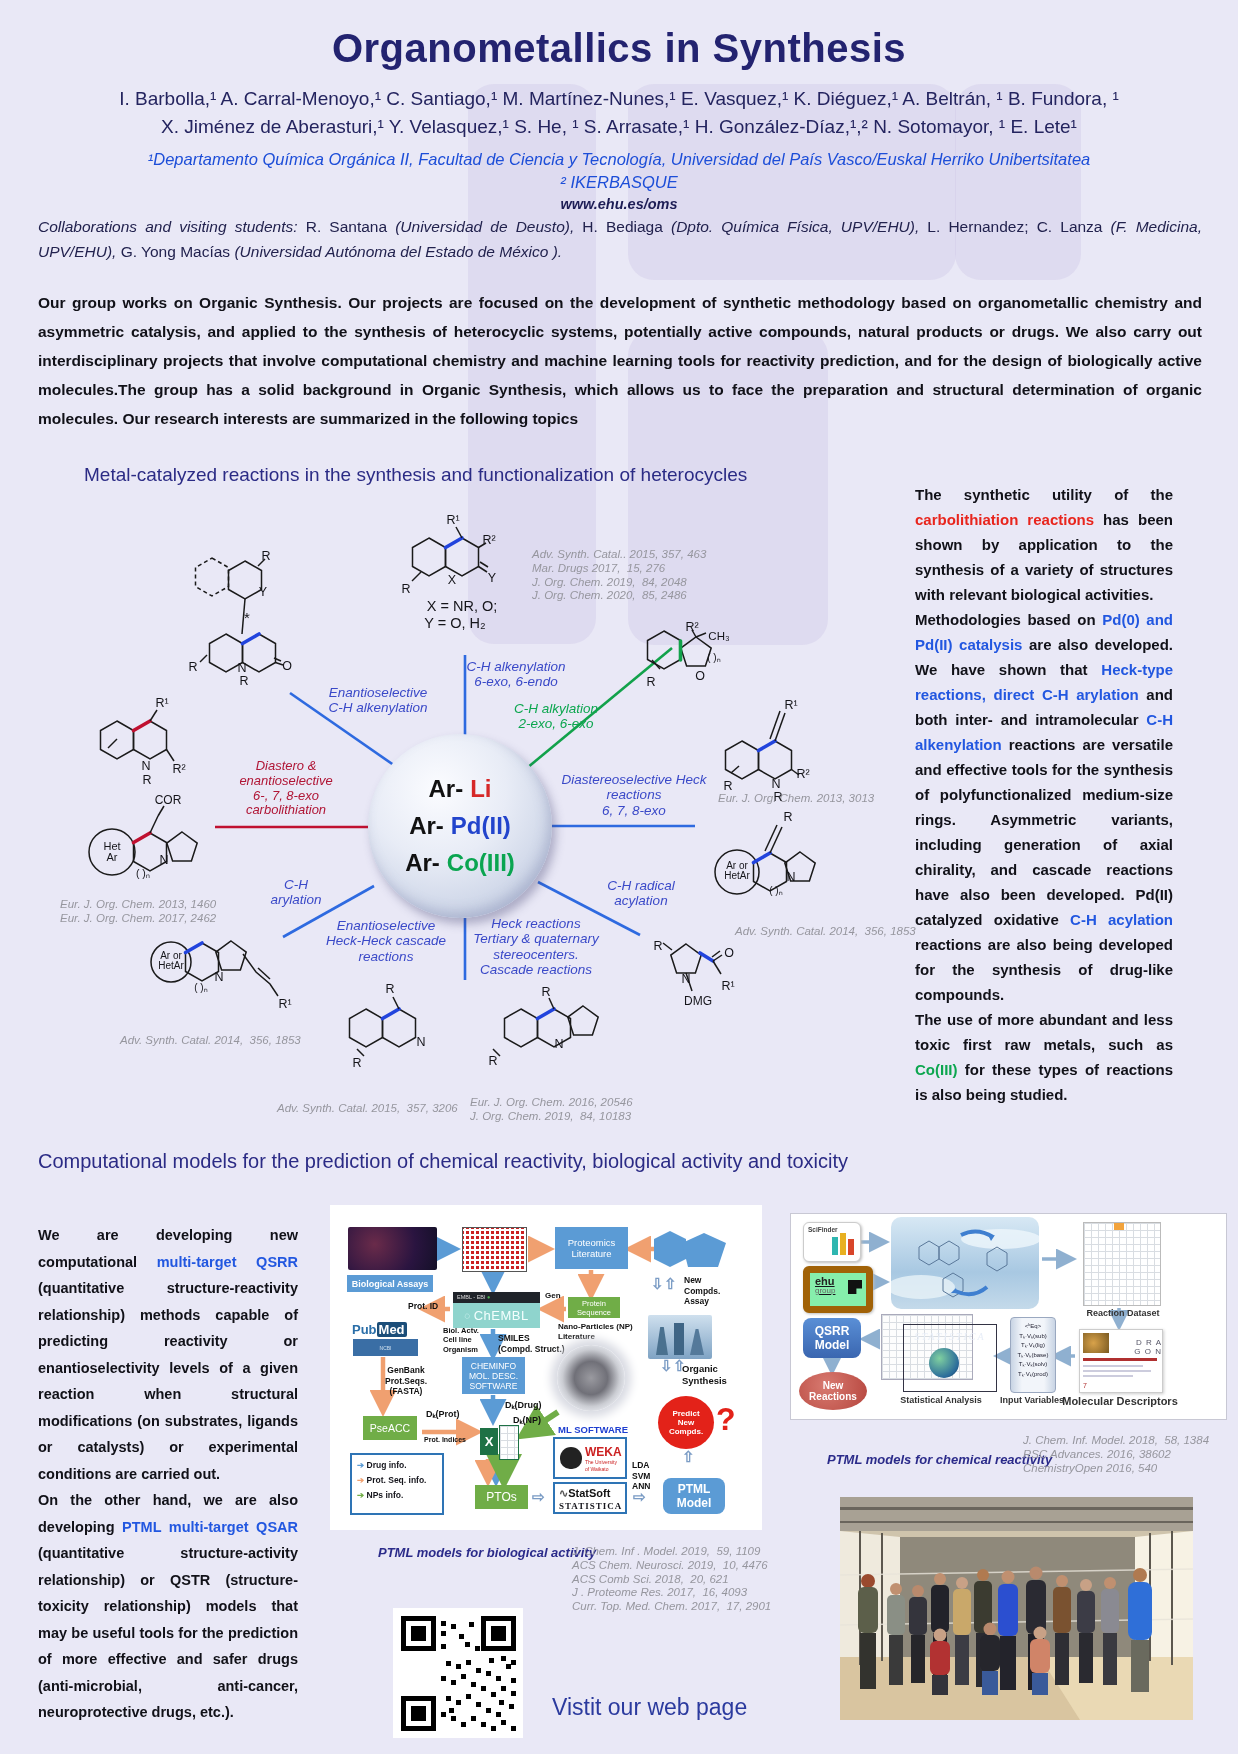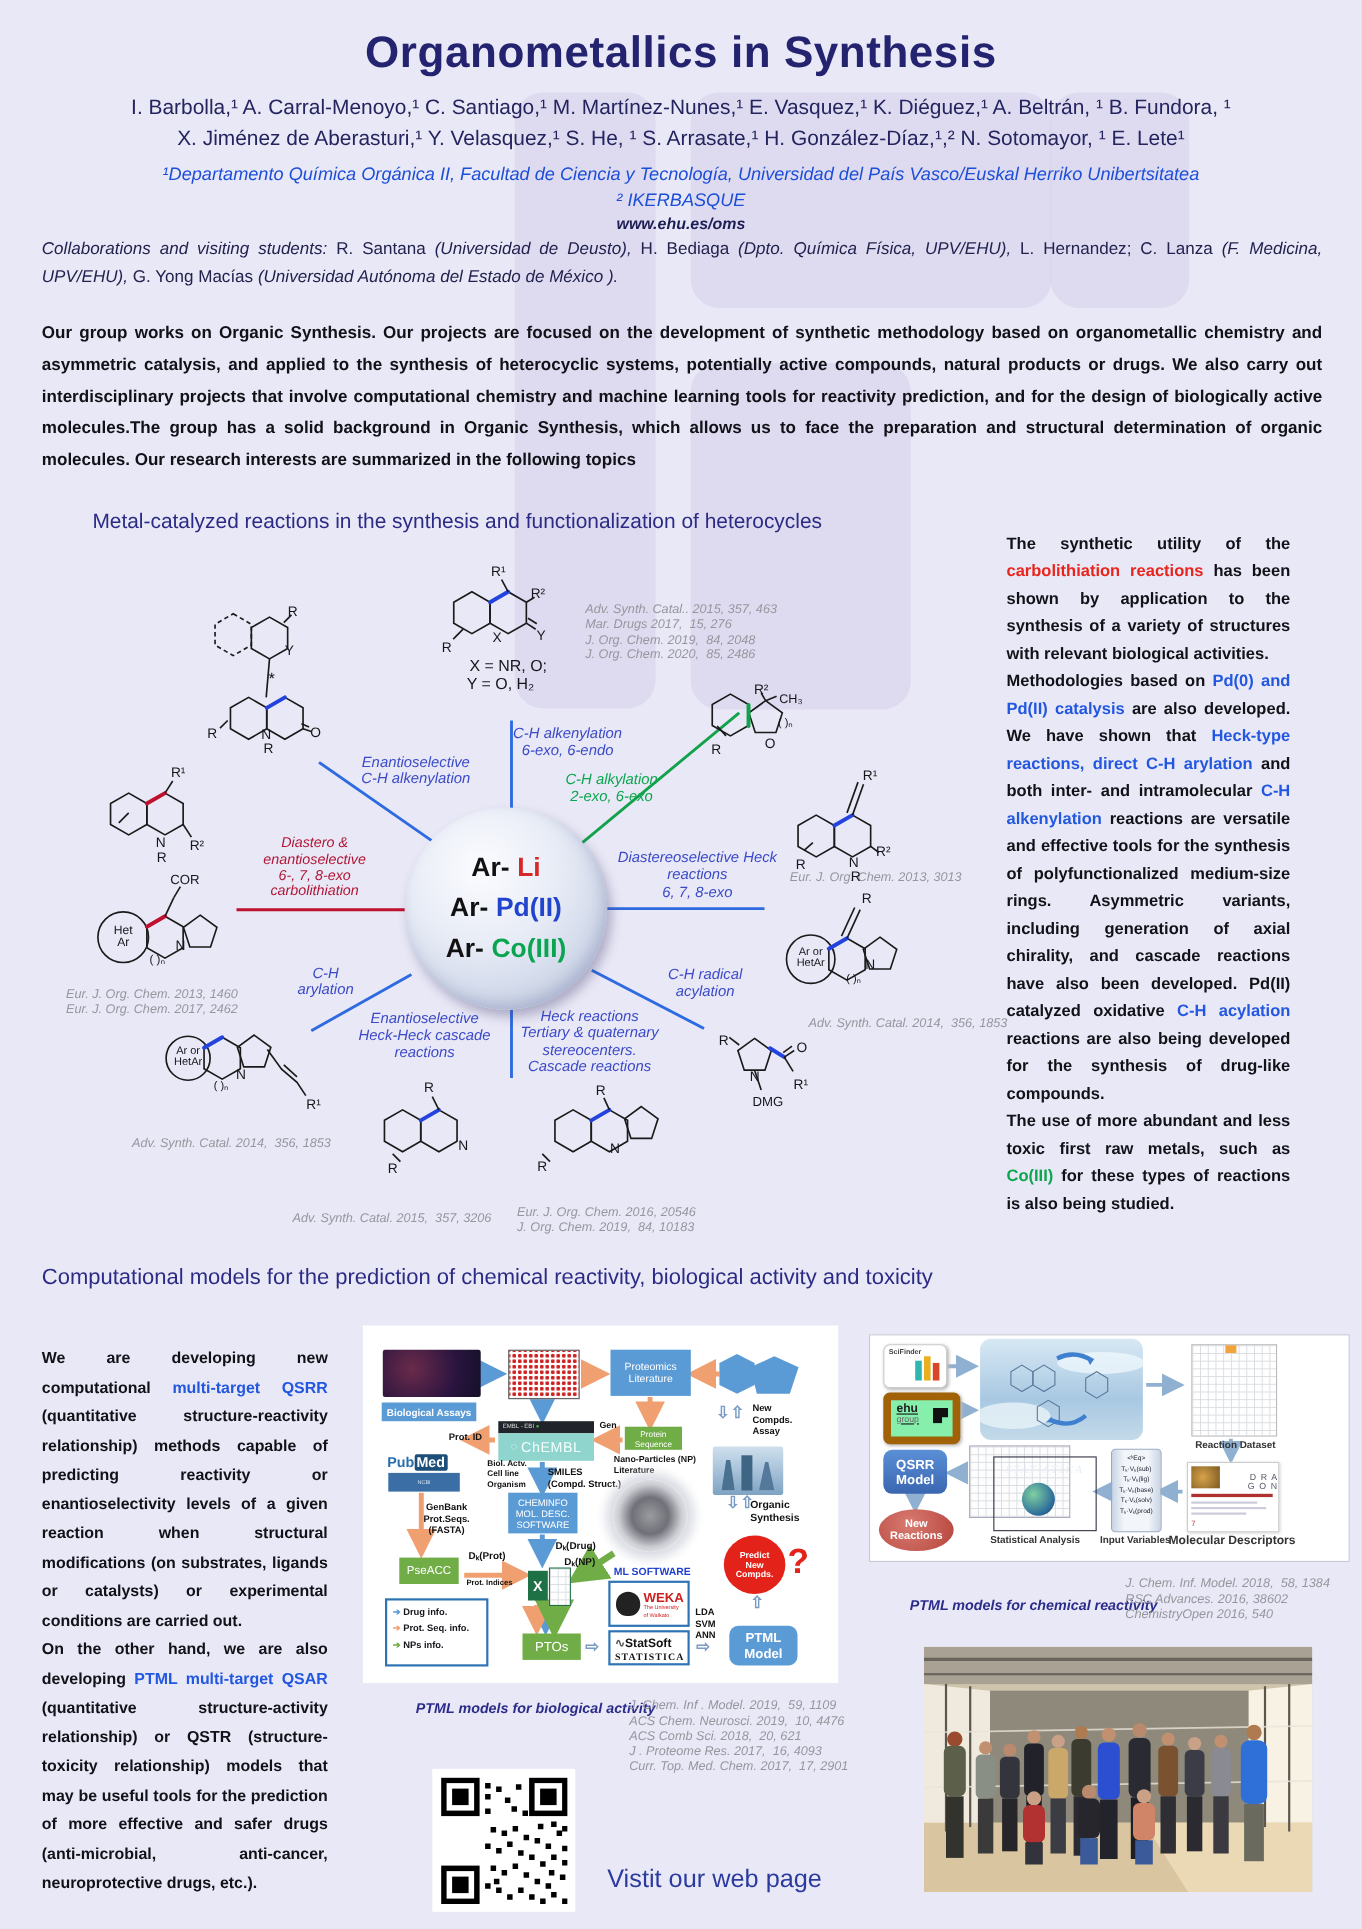--- a/index.html
+++ b/index.html
@@ -215,21 +215,21 @@
     </div>
   <div class="ref" style="left:718px;top:792px;">
       <div>Eur. J. Org. Chem. 2013, 3013</div>
     </div>
   <div class="ref" style="left:735px;top:925px;">
       <div>Adv. Synth. Catal. 2014,  356, 1853</div>
     </div>
   <div class="ref" style="left:120px;top:1034px;">
       <div>Adv. Synth. Catal. 2014,  356, 1853</div>
     </div>
-  <div class="ref" style="left:266px;top:1102px;">
+  <div class="ref" style="left:277px;top:1102px;">
       <div>Adv. Synth. Catal. 2015,  357, 3206</div>
     </div>
   <div class="ref" style="left:470px;top:1096px;">
       <div>Eur. J. Org. Chem. 2016, 20546</div>
       <div>J. Org. Chem. 2019,  84, 10183</div>
     </div>
 
   <div class="abs bodytxt" style="left:915px;top:482px;width:258px;font-size:15px;line-height:25px;white-space:pre-line;"><span>The synthetic utility of the </span><span class="c-red">carbolithiation reactions</span><span> has been shown by application to the synthesis of a variety of structures with relevant biological activities.
 </span><span>Methodologies based on </span><span class="c-blue">Pd(0) and Pd(II) catalysis</span><span> are also developed. We have shown that </span><span class="c-blue">Heck-type reactions, direct C-H arylation</span><span> and both inter- and intramolecular </span><span class="c-blue">C-H alkenylation</span><span> reactions are versatile and effective tools for the synthesis of polyfunctionalized medium-size rings. Asymmetric variants, including generation of axial chirality, and cascade reactions have also been developed. Pd(II) catalyzed oxidative </span><span class="c-blue">C-H acylation</span><span> reactions are also being developed for the synthesis of drug-like compounds.
 </span><span>The use of more abundant and less toxic first raw metals, such as </span><span class="c-green">Co(III)</span><span> for these types of reactions is also being studied.</span></div>

